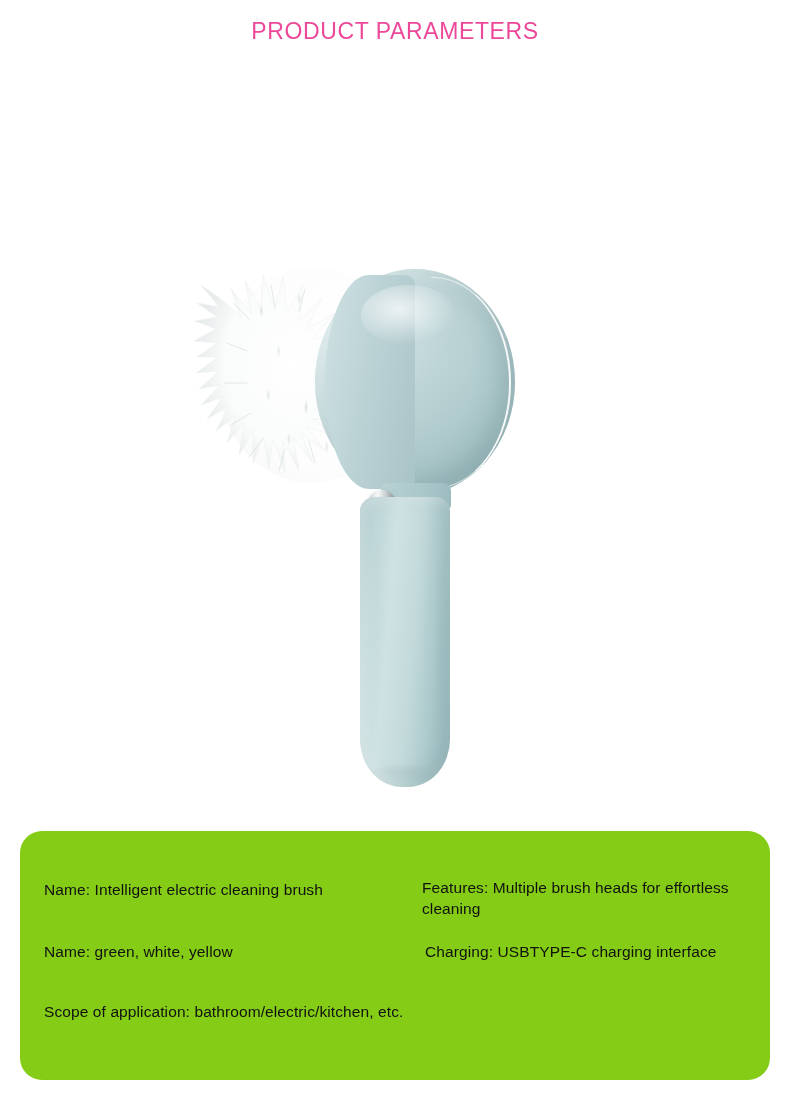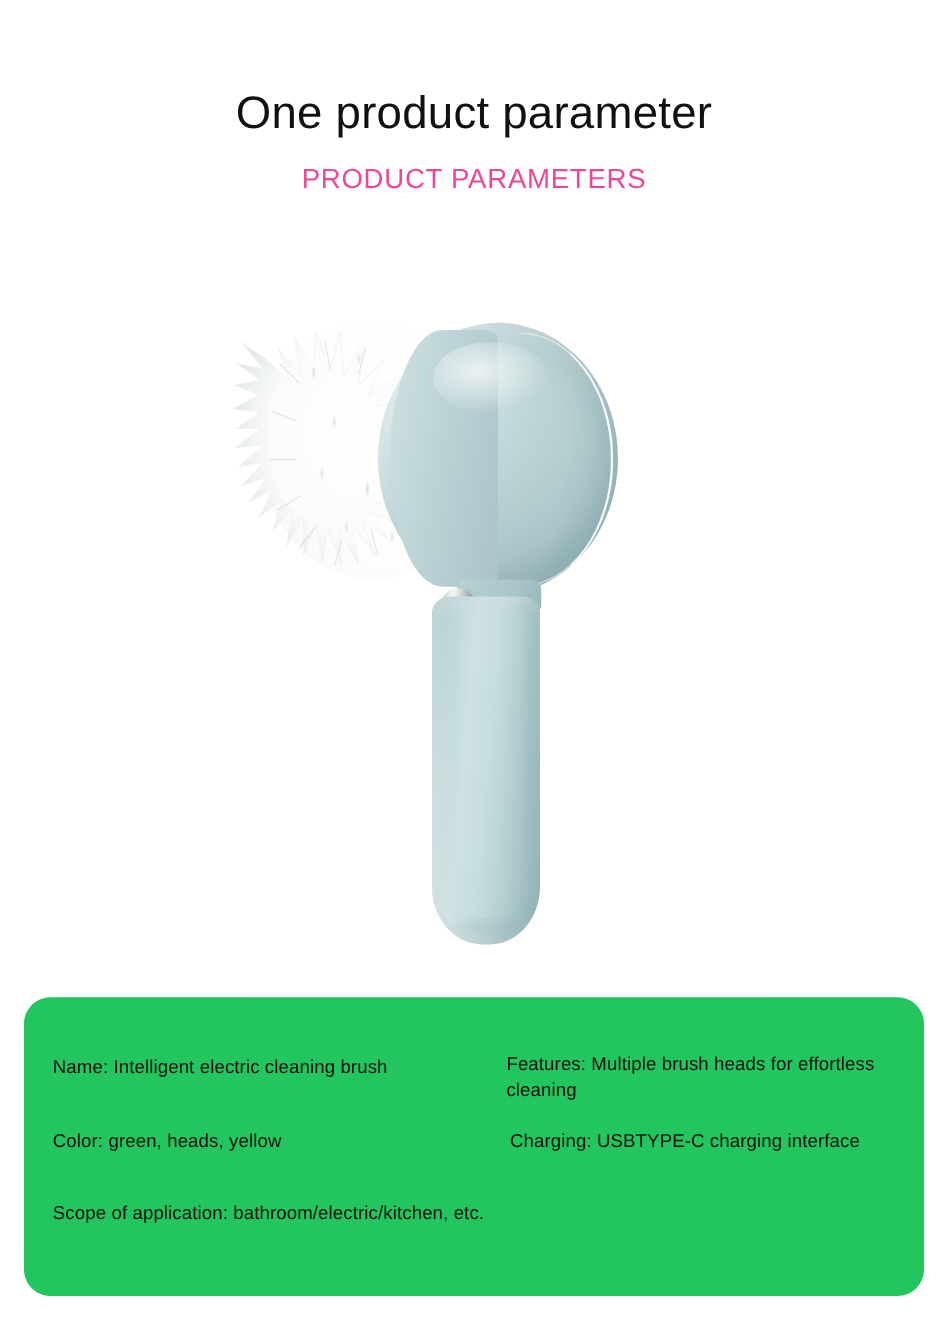--- a/index.html
+++ b/index.html
@@ -193,21 +193,21 @@
     background: radial-gradient(ellipse at 50% 40%, rgba(150,170,175,0.22), rgba(255,255,255,0) 72%);
   }
 
   
   .info-panel {
     position: absolute;
     left: 20px;
     top: 831px;
     width: 750px;
     height: 249px;
-    background: #22c55e;
+    background: #84cc16;
     border-radius: 22px;
   }
   .info-grid {
     position: absolute;
     left: 0;
     top: 0;
     width: 750px;
     height: 249px;
   }
   .info-item {
@@ -221,21 +221,20 @@
   .cell-name      { left: 24px;  top: 48px;  width: 360px; }
   .cell-features  { left: 402px; top: 46px;  width: 330px; }
   .cell-color     { left: 24px;  top: 110px; width: 360px; }
   .cell-charging  { left: 392px; top: 110px; width: 340px; margin-left: 13px; }
   .cell-scope     { left: 24px;  top: 170px; width: 600px; }
 </style>
 </head>
 <body>
 
 <div class="header">
-  <h1 class="title-main">One product parameter</h1>
   <h2 class="title-sub">PRODUCT PARAMETERS</h2>
 </div>
 
 <div class="product-stage">
   <div class="product">
 
     <div class="brush-disc"></div>
 
     <svg class="bristle-fringe" viewBox="0 0 210 232" xmlns="http://www.w3.org/2000/svg">
       <defs>
@@ -278,17 +277,17 @@
     <div class="chrome-button"></div>
     <div class="handle"></div>
     <div class="handle-shadow"></div>
   </div>
 </div>
 
 <div class="info-panel">
   <div class="info-grid">
     <div class="info-item cell-name">Name: Intelligent electric cleaning brush</div>
     <div class="info-item cell-features">Features: Multiple brush heads for effortless cleaning</div>
-    <div class="info-item cell-color">Color: green, heads, yellow</div>
+    <div class="info-item cell-color">Name: green, white, yellow</div>
     <div class="info-item cell-charging">Charging: USBTYPE-C charging interface</div>
     <div class="info-item cell-scope">Scope of application: bathroom/electric/kitchen, etc.</div>
   </div>
 </div>
 
 </body></html>

